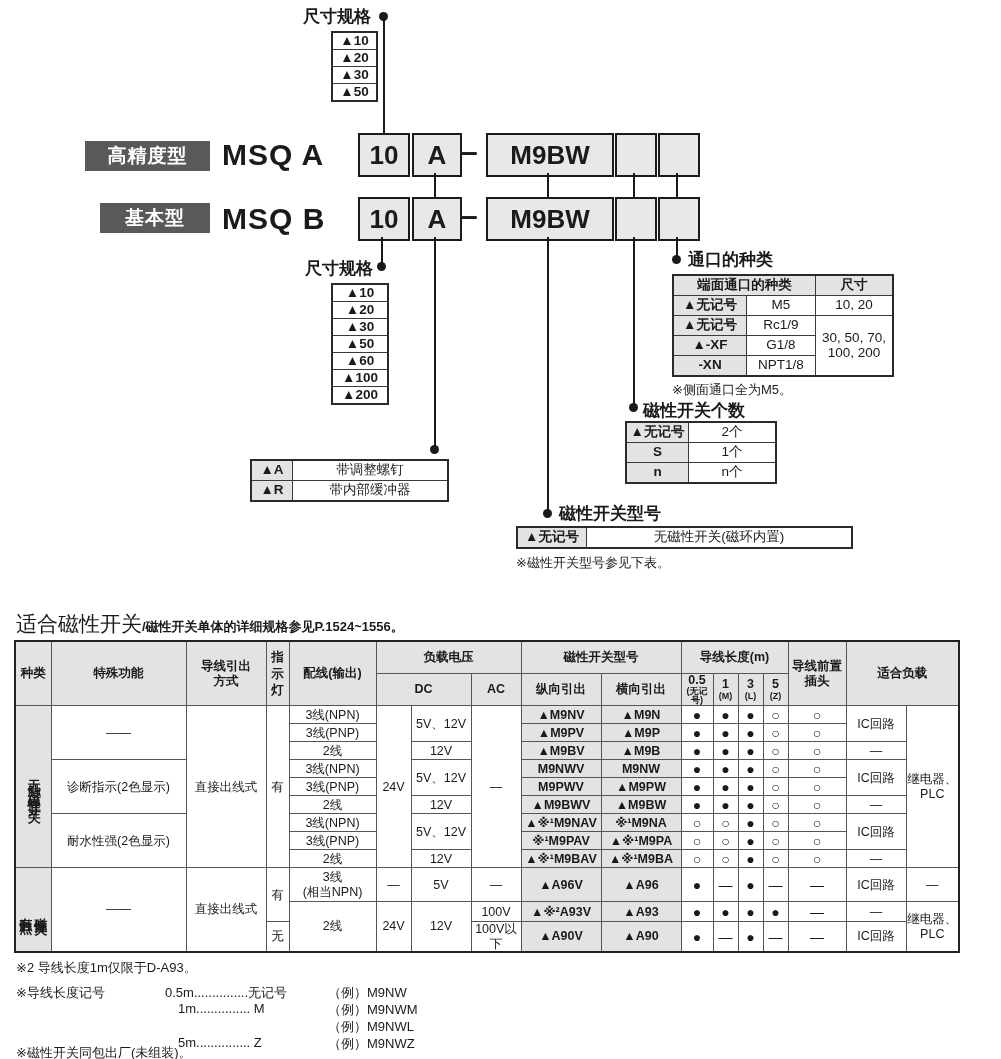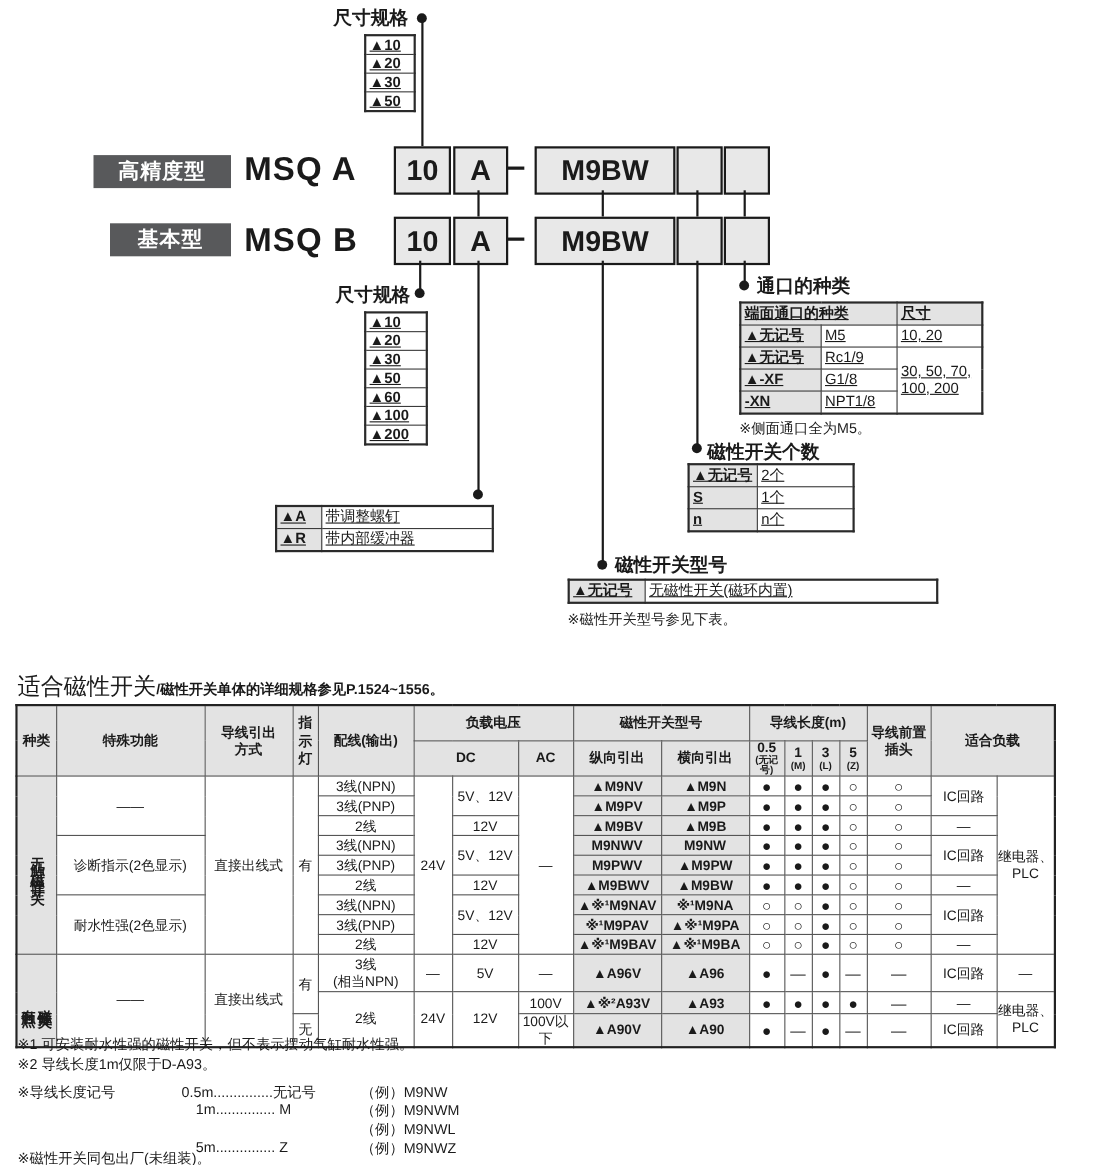--- a/index.html
+++ b/index.html
@@ -7,22 +7,22 @@
         font-family:"Liberation Sans","DejaVu Sans",sans-serif;color:#1a1a1a;padding-left:16px;}
   .vline{position:absolute;width:2px;background:#1a1a1a;}
   .dot{position:absolute;width:9px;height:9px;border-radius:50%;background:#1a1a1a;}
   .lbl{position:absolute;font-weight:bold;font-size:17px;white-space:nowrap;}
   .badge{position:absolute;background:#58595b;color:#fff;display:flex;align-items:center;justify-content:center;
          font-size:19px;font-weight:bold;letter-spacing:1px;}
   .mtext{position:absolute;font-size:30px;font-weight:bold;letter-spacing:1px;white-space:nowrap;}
   .mbox{position:absolute;background:#e8e8e8;border:2px solid #1a1a1a;display:flex;align-items:center;
         justify-content:center;font-size:26px;font-weight:bold;}
   table.mini{position:absolute;border-collapse:collapse;border:2px solid #2a2a2a;background:#fff;}
-  table.mini td,table.mini th{border:1.5px solid #3a3a3a;font-size:13.5px;text-align:left;
-        padding:0 3px;height:19px;line-height:1.1;text-decoration:underline;}
+  table.mini td,table.mini th{border:1.5px solid #3a3a3a;font-size:13.5px;text-align:center;
+        padding:0 3px;height:19px;line-height:1.1;}
   table.mini .code{background:#e3e3e3;font-weight:bold;}
   table.mini .hd{background:#e3e3e3;font-weight:bold;}
   table.szlist td{font-weight:bold;background:#fff;height:16px;}
   .note{position:absolute;font-size:13px;white-space:nowrap;}
   .bt{position:absolute;left:14px;top:640px;width:944px;border-collapse:collapse;table-layout:fixed;
       border:2px solid #222;}
   .bt th,.bt td{border:1px solid #555;font-size:12.5px;text-align:center;vertical-align:middle;
       padding:0;line-height:1.15;overflow:hidden;}
   .bt th{background:#e3e3e3;font-weight:bold;}
   .bt .gy{background:#e3e3e3;}
@@ -426,21 +426,20 @@
         <td class="dotc">●</td>
         <td class="dotc">—</td>
         <td class="dotc">●</td>
         <td class="dotc">—</td>
         <td class="dotc">—</td>
         <td>IC回路</td>
       </tr>
     </tbody>
   </table>
 
-  <div class="note" style="left:16px;top:941px;">※1 可安装耐水性强的磁性开关，但不表示摆动气缸耐水性强。</div>
   <div class="note" style="left:16px;top:959px;">※2 导线长度1m仅限于D-A93。</div>
 
   <div class="note" style="left:16px;top:984px;">※导线长度记号</div>
   <div class="note" style="left:165px;top:984px;">0.5m...............无记号</div>
   <div class="note" style="left:328px;top:984px;">（例）M9NW</div>
   <div class="note" style="left:178px;top:1001px;">1m............... M</div>
   <div class="note" style="left:328px;top:1001px;">（例）M9NWM</div>
   <div class="note" style="left:178px;top:1059px;">3m............... L</div>
   <div class="note" style="left:328px;top:1018px;">（例）M9NWL</div>
   <div class="note" style="left:178px;top:1035px;">5m............... Z</div>

